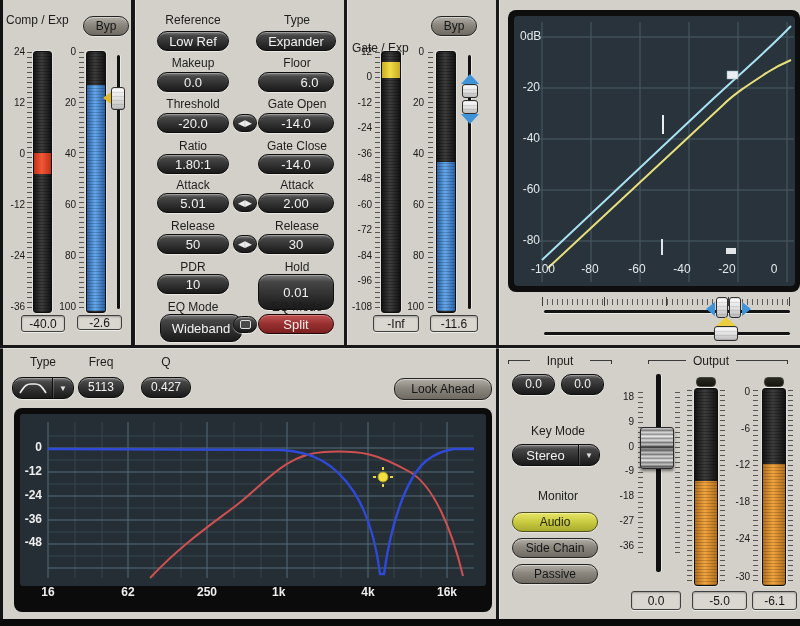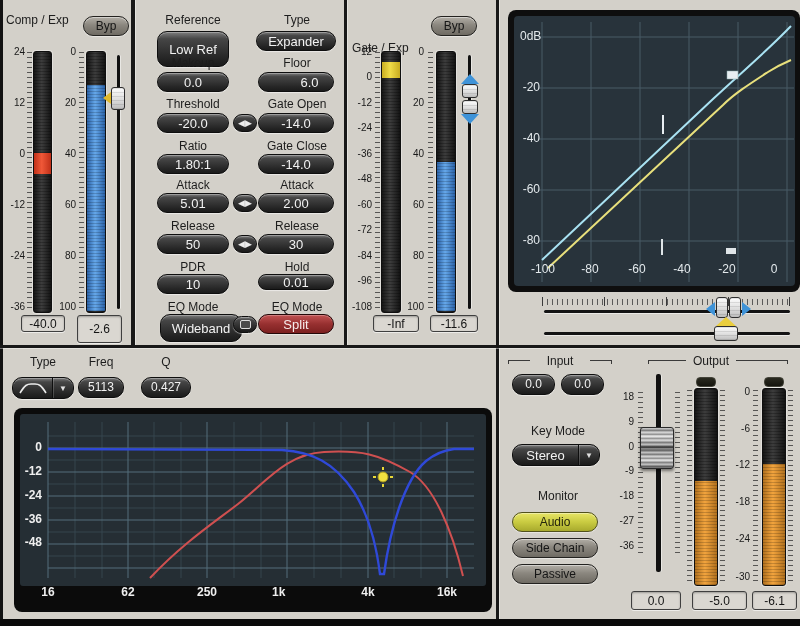--- a/index.html
+++ b/index.html
@@ -102,24 +102,24 @@
 
   <div class="meter" style="left:86px;top:51px;width:18px;height:260px;">
     <div class="fill f-blue" style="top:33px;height:226px;"></div>
   </div>
 
   <div class="vtrack" style="left:117px;top:55px;height:254px;"></div>
   <div class="tri" style="left:103px;top:92px;border-top:6px solid transparent;border-bottom:6px solid transparent;border-right:8px solid #dfb82c;"></div>
   <div class="handle" style="left:111px;top:87px;width:14px;height:23px;"></div>
 
   <div class="vbox" style="left:21px;top:315px;width:44px;height:17px;">-40.0</div>
-  <div class="vbox" style="left:77px;top:315px;width:45px;height:28px;">-2.6</div>
+  <div class="vbox" style="left:77px;top:315px;width:45px;height:15px;">-2.6</div>
 
   <div class="lbl" style="left:143px;top:14px;width:100px;">Reference</div>
-  <div class="btn dark" style="left:157px;top:31px;width:72px;height:36px;">Low Ref</div>
+  <div class="btn dark" style="left:157px;top:31px;width:72px;height:20px;">Low Ref</div>
   <div class="lbl" style="left:143px;top:57px;width:100px;">Makeup</div>
   <div class="btn dark" style="left:157px;top:72px;width:72px;height:20px;">0.0</div>
   <div class="lbl" style="left:143px;top:98px;width:100px;">Threshold</div>
   <div class="btn dark" style="left:157px;top:113px;width:72px;height:20px;">-20.0</div>
   <div class="lbl" style="left:143px;top:140px;width:100px;">Ratio</div>
   <div class="btn dark" style="left:157px;top:154px;width:72px;height:20px;">1.80:1</div>
   <div class="lbl" style="left:143px;top:179px;width:100px;">Attack</div>
   <div class="btn dark" style="left:157px;top:193px;width:72px;height:20px;">5.01</div>
   <div class="lbl" style="left:143px;top:220px;width:100px;">Release</div>
   <div class="btn dark" style="left:157px;top:234px;width:72px;height:20px;">50</div>
@@ -134,21 +134,21 @@
   <div class="btn dark" style="left:258px;top:72px;width:76px;height:20px;padding-left:27px;">6.0</div>
   <div class="lbl" style="left:247px;top:98px;width:100px;">Gate Open</div>
   <div class="btn dark" style="left:258px;top:113px;width:76px;height:20px;">-14.0</div>
   <div class="lbl" style="left:247px;top:140px;width:100px;">Gate Close</div>
   <div class="btn dark" style="left:258px;top:154px;width:76px;height:20px;">-14.0</div>
   <div class="lbl" style="left:247px;top:179px;width:100px;">Attack</div>
   <div class="btn dark" style="left:258px;top:193px;width:76px;height:20px;">2.00</div>
   <div class="lbl" style="left:247px;top:220px;width:100px;">Release</div>
   <div class="btn dark" style="left:258px;top:234px;width:76px;height:20px;">30</div>
   <div class="lbl" style="left:247px;top:261px;width:100px;">Hold</div>
-  <div class="btn dark" style="left:258px;top:274px;width:76px;height:16px;">0.01</div>
+  <div class="btn dark" style="left:258px;top:274px;width:76px;height:36px;">0.01</div>
   <div class="lbl" style="left:247px;top:301px;width:100px;">EQ Mode</div>
   <div class="btn redbtn" style="left:258px;top:314px;width:76px;height:20px;">Split</div>
 
   <div class="btn dark linkbtn" style="left:233px;top:114px;width:24px;height:18px;">◀▶</div>
   <div class="btn dark linkbtn" style="left:233px;top:194px;width:24px;height:18px;">◀▶</div>
   <div class="btn dark linkbtn" style="left:233px;top:235px;width:24px;height:18px;">◀▶</div>
   <div class="btn dark" style="left:233px;top:316px;width:24px;height:17px;">
       <span class="eqlinkico"></span>
     </div>
 
@@ -253,20 +253,21 @@
       <svg width="30" height="14" viewBox="0 0 30 14">
           <path d="M2,12 C7,4 9,3 13,3 L17,3 C21,3 23,4 28,12" fill="none" stroke="#eaeaea" stroke-width="1.6"></path>
         </svg>
     </span>
     <span class="arrowseg" style="width:20px;">▼</span>
   </div>
   <div class="lbl" style="left:70px;top:356px;width:62px;">Freq</div>
   <div class="btn dark" style="left:78px;top:377px;width:46px;height:21px;font-size:12px;">5113</div>
   <div class="lbl" style="left:140px;top:356px;width:52px;">Q</div>
   <div class="btn dark" style="left:141px;top:377px;width:50px;height:21px;font-size:12px;">0.427</div>
+  <div class="btn gray" style="left:394px;top:378px;width:98px;height:22px;font-size:12px;">Look Ahead</div>
 
   <div class="abs" style="left:14px;top:408px;width:478px;height:204px;">
     <svg width="478" height="204" viewBox="0 0 478 204">
       <rect x="0" y="0" width="478" height="204" rx="8" fill="#0b0b0b"></rect>
       <rect x="6" y="6" width="466" height="172" rx="3" fill="#252e34"></rect>
       <g stroke="#48606c" stroke-width="1" opacity="0.45">
         <line x1="61" y1="14" x2="61" y2="170"></line>
           <line x1="88" y1="14" x2="88" y2="170"></line>
         <line x1="140" y1="14" x2="140" y2="170"></line>
           <line x1="167" y1="14" x2="167" y2="170"></line>

